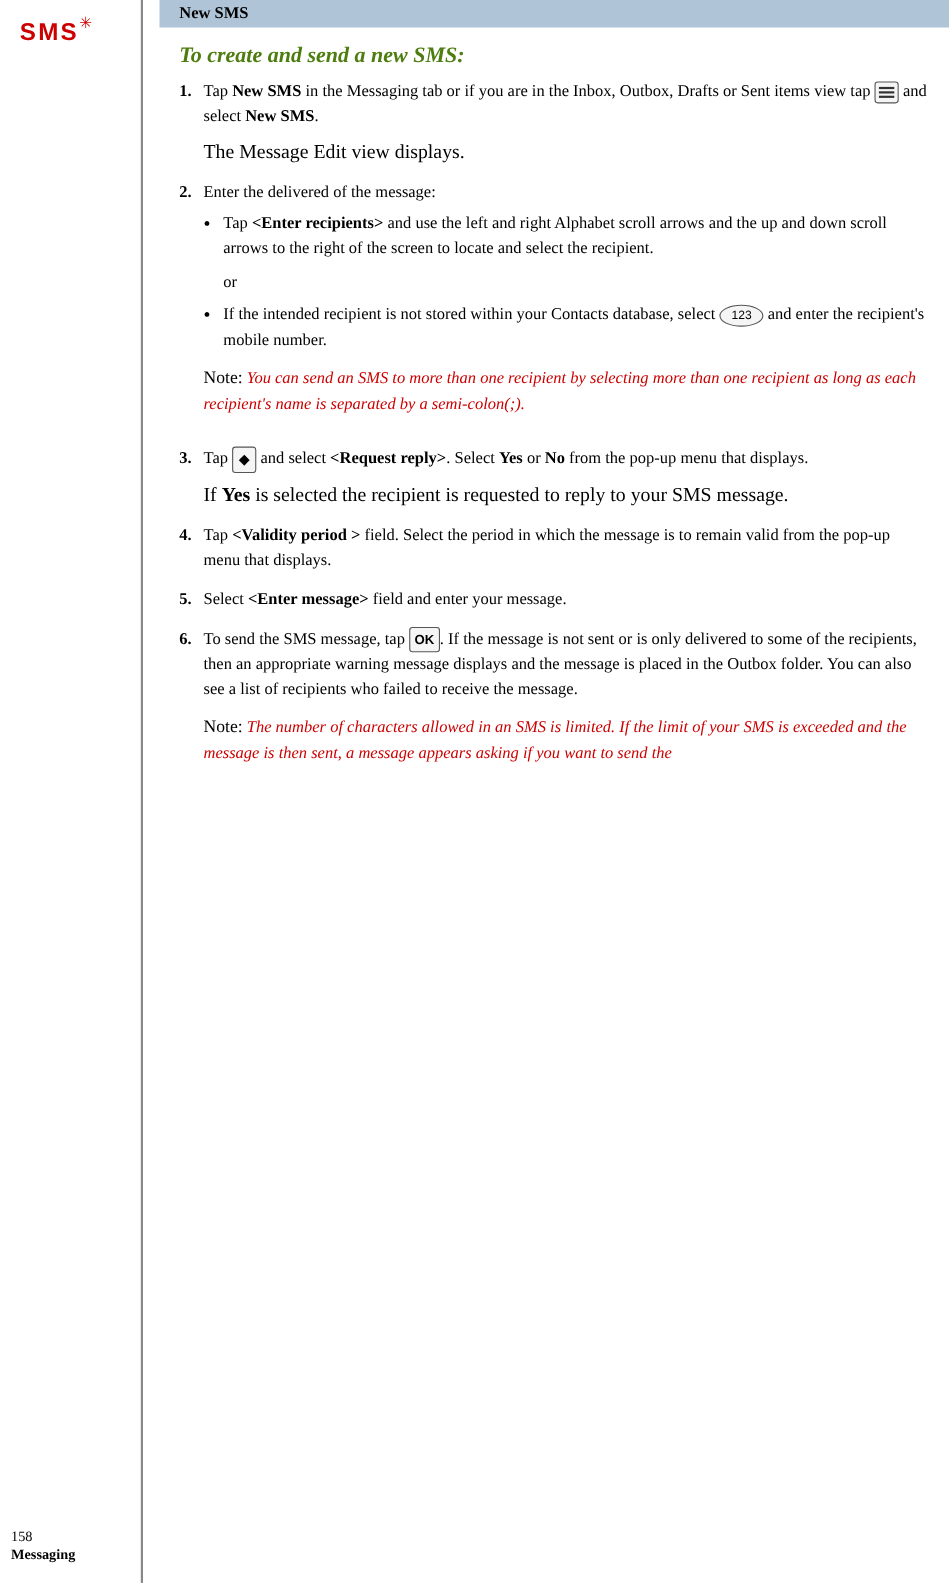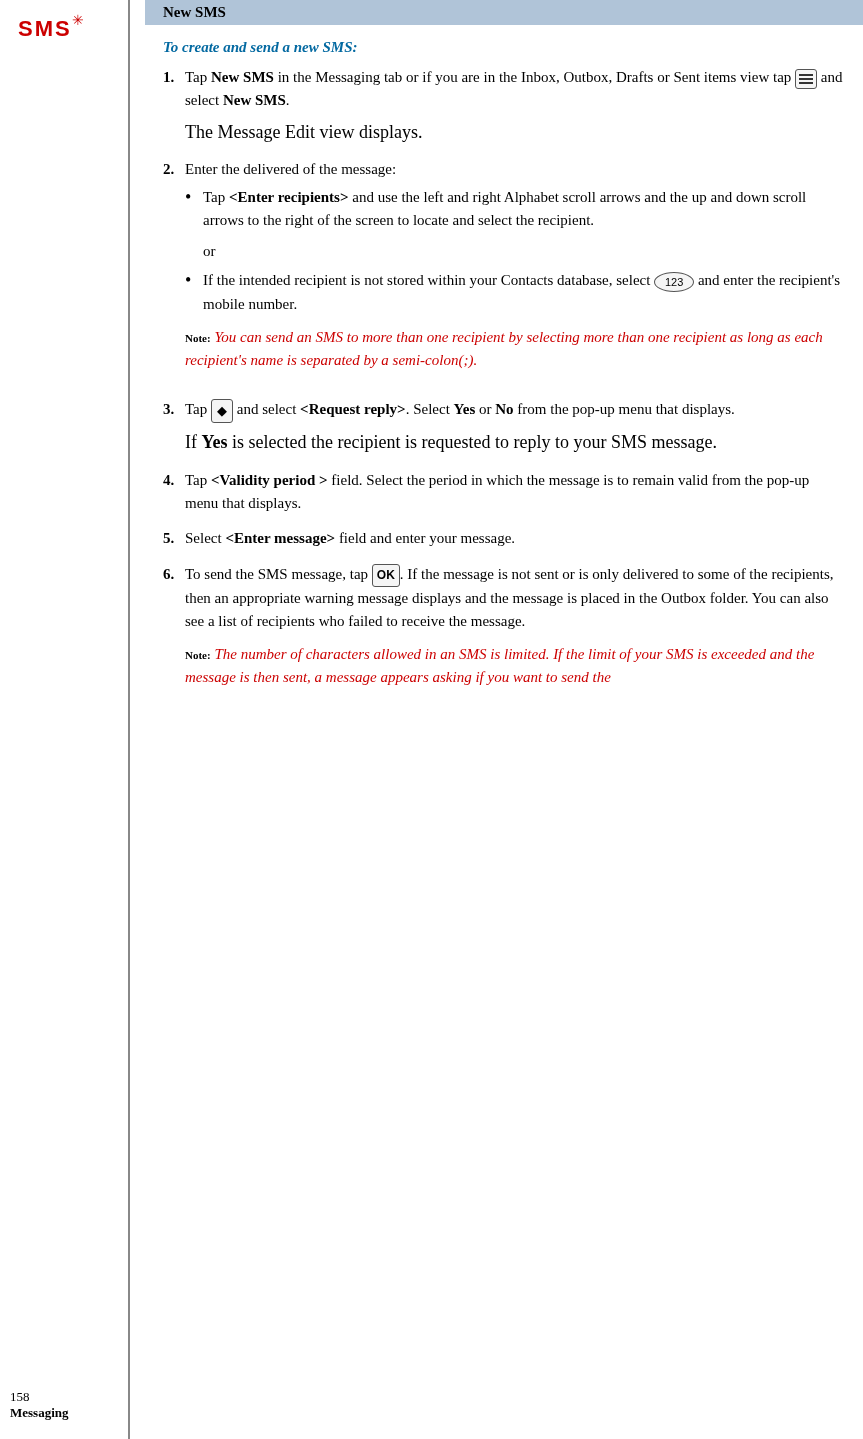--- a/index.html
+++ b/index.html
@@ -76,22 +76,22 @@
 
     .intro-text {
       font-size: 15px;
       margin-bottom: 16px;
       line-height: 1.5;
     }
 
     .section-heading {
       font-style: italic;
       font-weight: bold;
-      color: #0369a1;
-      font-size: 15px;
+      color: #4d7c0f;
+      font-size: 20px;
       margin-bottom: 10px;
     }
 
     .steps-list {
       list-style: none;
       padding: 0;
     }
 
     .step-item {
       display: flex;
@@ -149,22 +149,22 @@
       line-height: 1.55;
     }
 
     .note-block {
       margin: 10px 0 14px 0;
       font-size: 15px;
       line-height: 1.55;
     }
 
     .note-block .note-label {
-      font-weight: bold;
-      font-size: 11px;
+      font-weight: normal;
+      font-size: 16px;
     }
 
     .note-italic {
       font-style: italic;
       color: #c00;
     }
 
     .inline-icon-round {
       display: inline-block;
       border: 1.5px solid #555;

